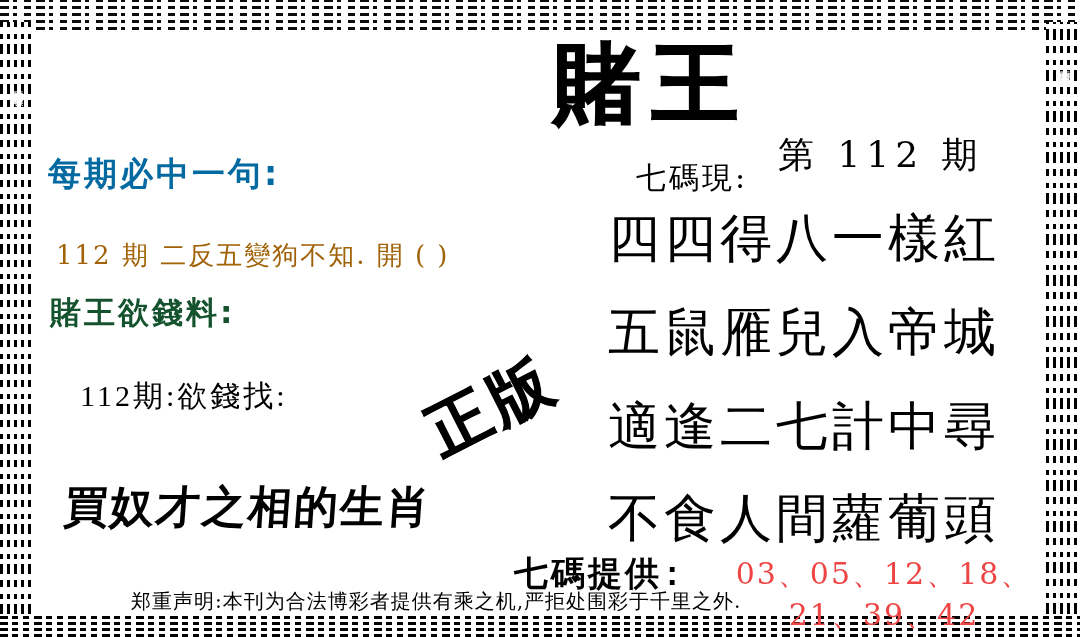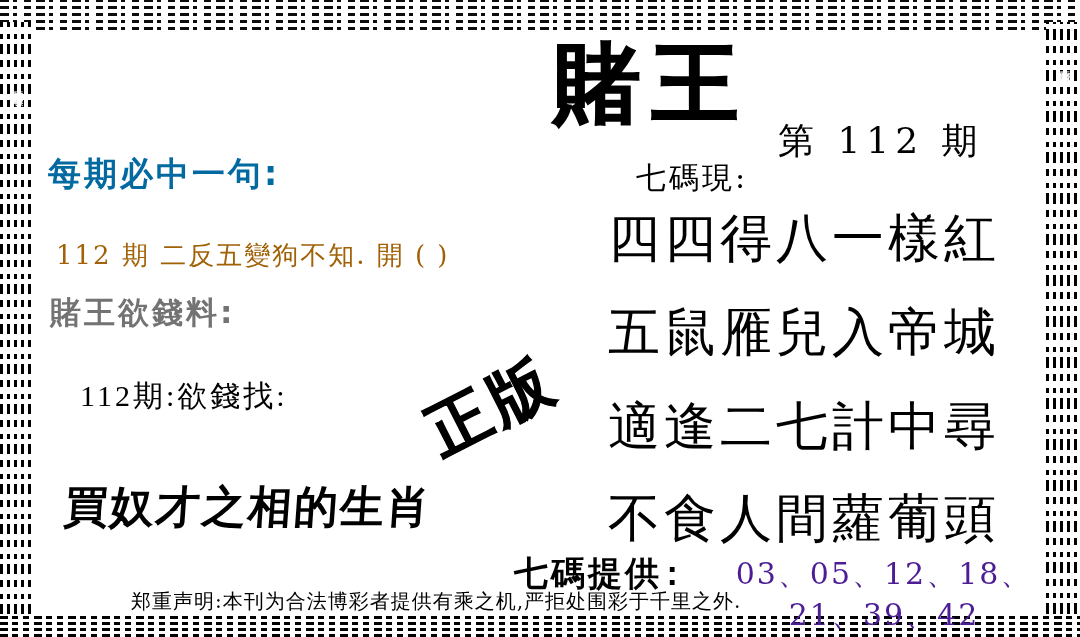--- a/index.html
+++ b/index.html
@@ -122,21 +122,21 @@
     font-weight: bold;
     font-size: 86px;
     line-height: 86px;
     letter-spacing: 12px;
     color: #000;
     -webkit-text-stroke: 2px #000;
   }
   .issue {
     position: absolute;
     left: 742px;
-    top: 91px;
+    top: 105px;
     font-size: 36px;
     font-family: "DejaVu Serif", serif;
     letter-spacing: 6px;
     color: #000;
   }
 
   
   .left-head {
     position: absolute;
     left: 12px;
@@ -156,21 +156,21 @@
     color: #a16207;
     font-family: "DejaVu Serif", serif;
   }
   .left-head2 {
     position: absolute;
     left: 14px;
     top: 266px;
     font-size: 31px;
     font-weight: bold;
     letter-spacing: 3px;
-    color: #737373;
+    color: #14532d;
     font-family: "DejaVu Sans", sans-serif;
   }
   .left-line2 {
     position: absolute;
     left: 44px;
     top: 350px;
     font-size: 30px;
     letter-spacing: 3px;
     color: #000;
     font-family: Liberation Serif, serif;
@@ -234,21 +234,21 @@
     letter-spacing: 3px;
     color: #000;
     font-family: Liberation Mono, monospace;
   }
   .footer-nums {
     position: absolute;
     left: 688px;
     top: 528px;
     font-size: 30px;
     letter-spacing: 2px;
-    color: #4c1d95;
+    color: #ef4444;
     font-family: "DejaVu Serif", serif;
   }
   .disclaimer {
     position: absolute;
     left: 95px;
     top: 562px;
     font-size: 20px;
     letter-spacing: 1px;
     color: #000;
     font-family: "DejaVu Serif", serif;

